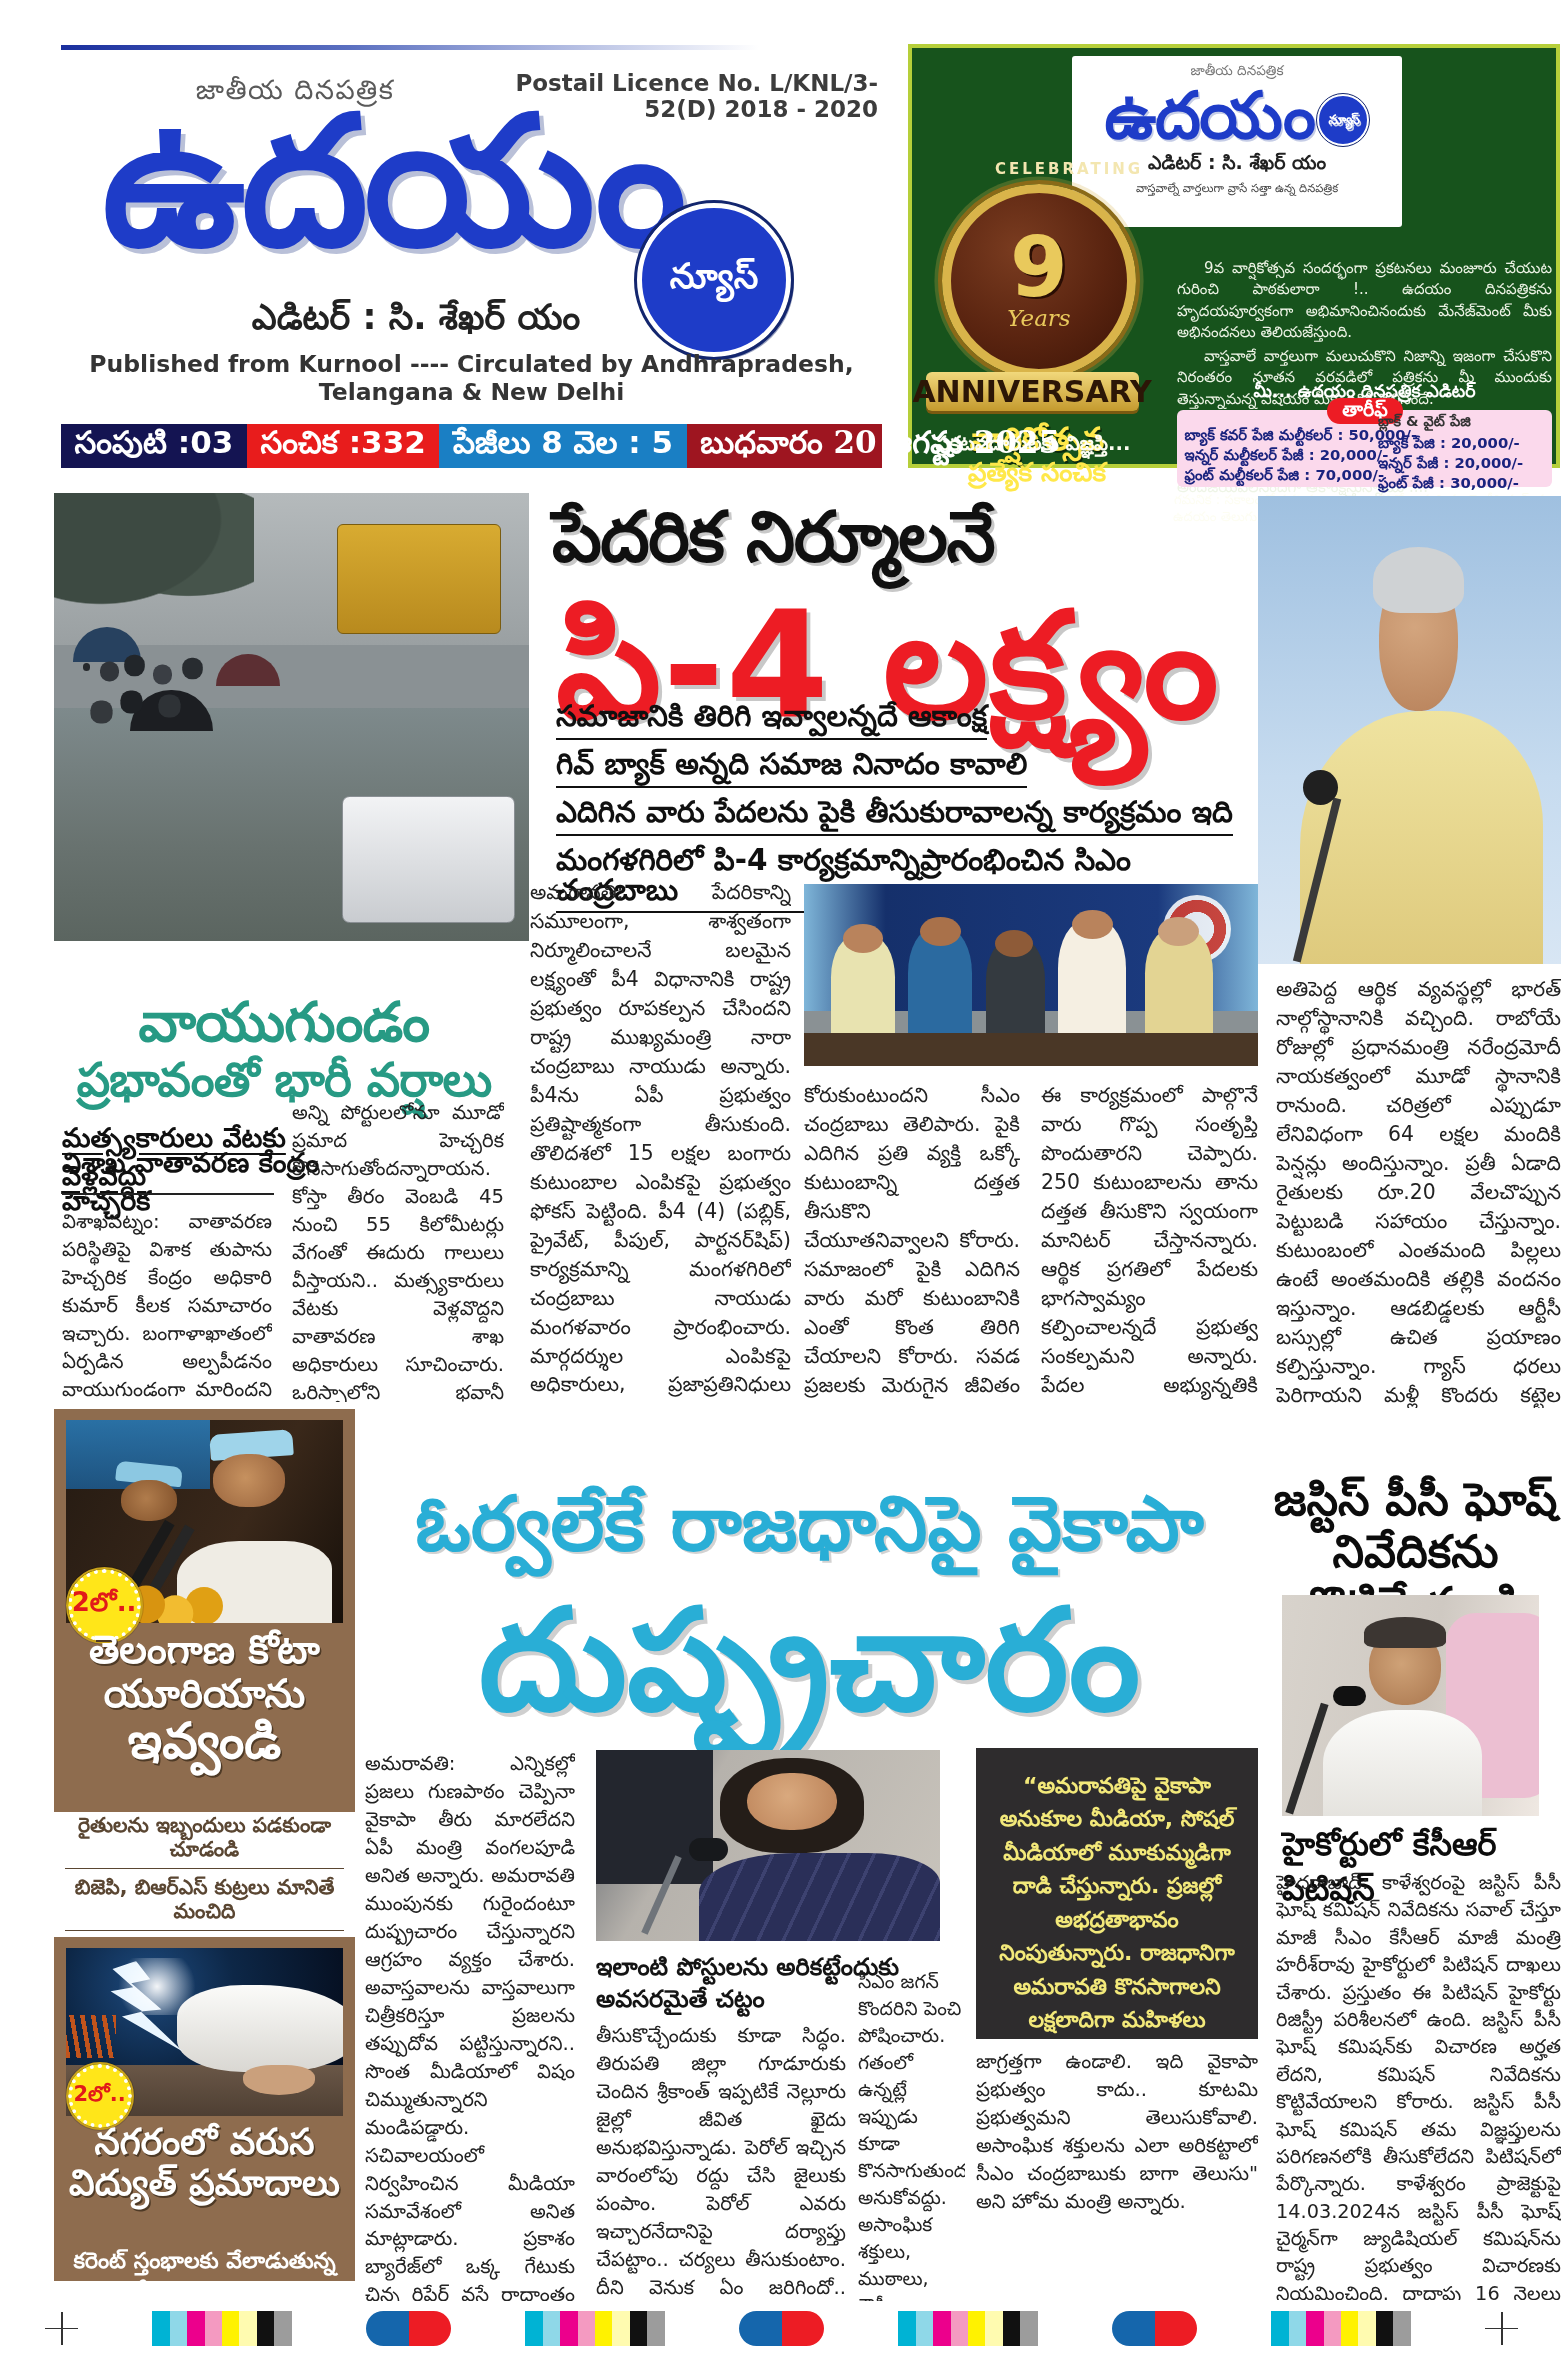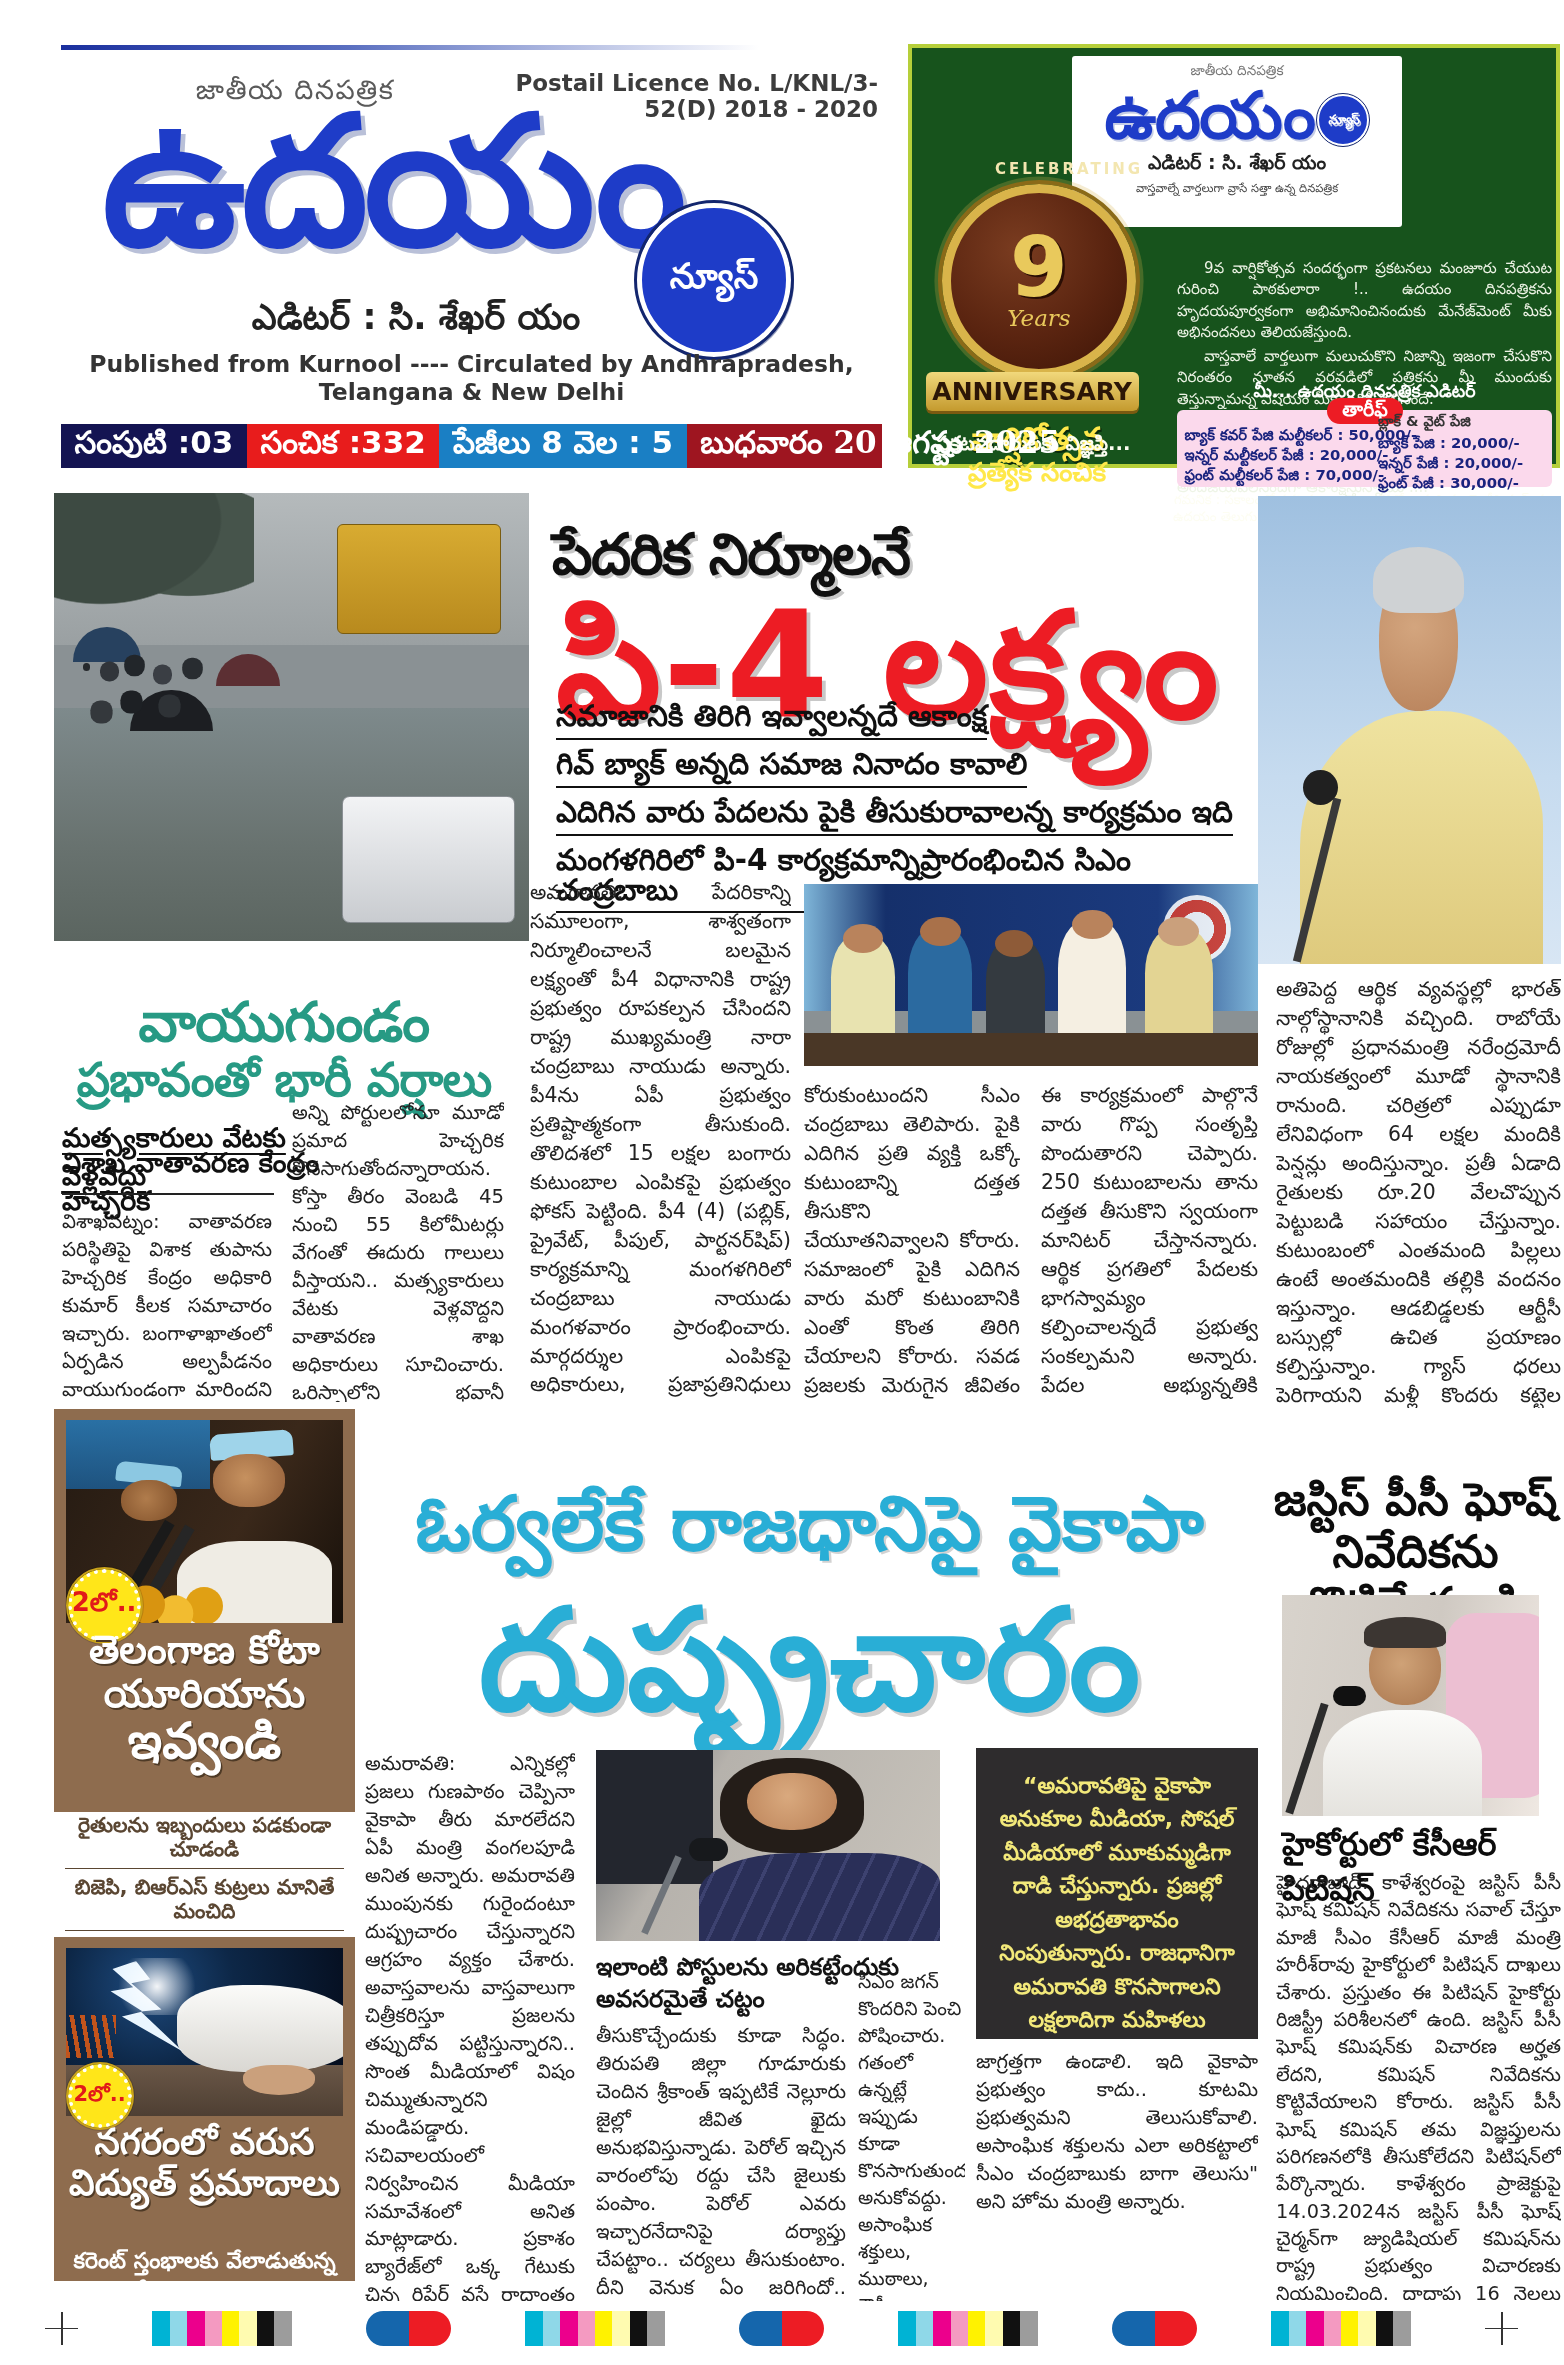--- a/index.html
+++ b/index.html
@@ -36,21 +36,21 @@
   .ann-badge{position:absolute;left:30px;top:136px;width:176px;height:176px;border-radius:50%;
              background:radial-gradient(circle at 38% 32%,#7a3c20 0%,#5a2410 55%,#3c1406 100%);
              border:9px solid #d9b44a;outline:4.5px solid #8a6a18;display:flex;flex-direction:column;
              align-items:center;justify-content:center;box-shadow:0 0 0 7.6px rgba(217,180,74,.25);}
   .ann-celebrating{position:absolute;left:0;top:114px;width:236px;text-align:center;color:#f3e6b0;
                    font-size:15px;letter-spacing:3px;font-weight:bold;}
   .ann-9{font-size:83px;font-weight:900;color:#e9c95c;line-height:.9;text-shadow:2.3px 2.3px 0 #2a0e04;}
   .ann-years{font-size:23px;color:#e9c95c;font-style:italic;font-family:"DejaVu Serif","Liberation Serif",serif;}
   .ann-ribbon{position:absolute;left:13.6px;top:324px;width:213px;height:39px;
               background:linear-gradient(180deg,#f1d87c,#c49a2e);border-radius:6px;display:flex;
-              align-items:center;justify-content:center;font-size:25px;font-weight:900;color:#2c1606;
+              align-items:center;justify-content:center;font-size:30px;font-weight:900;color:#2c1606;
               box-shadow:0 3px 0 #7a5a10;}
   .ad-label1{position:absolute;left:0px;top:372px;width:250px;text-align:center;color:#ffe84a;
              font-size:32px;font-weight:bold;text-shadow:1.5px 1.5px 0 #0b2a0d;}
   .ad-label2{position:absolute;left:0px;top:409px;width:250px;text-align:center;color:#ffe84a;
              font-size:26px;font-weight:bold;}
   .ad-appeal{position:absolute;left:0px;top:378px;width:250px;text-align:center;color:#fdfdf2;
              font-size:19.7px;font-weight:bold;}
   .ad-greet{position:absolute;left:265px;top:183px;width:375px;text-align:center;color:#ffe84a;
             font-size:19.7px;font-weight:bold;}
   .ad-para{color:#eef4e6;font-size:15px;line-height:1.42;text-align:justify;margin:0 0 3px 0;text-indent:27px;}
@@ -139,22 +139,22 @@
   .lt-bg{left:0;top:0;width:100%;height:72%;background:radial-gradient(circle at 30% 30%,#1d4a7e 0%,#0d2747 40%,#050d1d 100%);}
   .lt-floor{left:0;bottom:0;width:100%;height:30%;background:linear-gradient(#6a5747,#4e3f33);}
   .lt-bolt{left:10%;top:8%;width:34%;height:60%;background:#eaf6ff;
            clip-path:polygon(45% 0,60% 18%,40% 22%,72% 48%,50% 50%,95% 90%,30% 55%,52% 50%,18% 30%,42% 26%,20% 8%);
            filter:blur(0.8px);}
   .lt-glow{left:16%;top:6%;width:34%;height:34%;background:radial-gradient(circle,rgba(255,255,255,.95),rgba(255,255,255,0) 70%);}
   .lt-wires{left:0;top:40%;width:18%;height:26%;background:repeating-linear-gradient(80deg,#c2541c 0 4.5px,transparent 4.5px 10.6px);}
   .lt-cloth{right:-6%;top:22%;width:66%;height:52%;background:linear-gradient(#fbfbf9,#d9d7d2);border-radius:40% 60% 50% 40%;}
   .lt-hand{right:10%;bottom:12%;width:26%;height:18%;background:#caa07c;border-radius:40% 40% 50% 50%;}
   
-  .lead-kicker{font-size:57px;font-weight:900;color:#101010;line-height:1.05;letter-spacing:-1.5px;
-               text-shadow:3px 3px 0 #c8c8c8;margin-top:24px;}
+  .lead-kicker{font-size:70px;font-weight:900;color:#101010;line-height:1.05;letter-spacing:-1.5px;
+               text-shadow:3px 3px 0 #c8c8c8;}
   .lead-head{font-size:148px;font-weight:900;color:#ed1c24;line-height:1;letter-spacing:1.5px;
              text-shadow:3.8px 3.8px 0 #c8c8c8;}
   .lead-bullet{font-size:29.5px;font-weight:bold;color:#101010;line-height:1.0;padding-bottom:6px;
                border-bottom:2.3px solid #101010;display:inline-block;margin-bottom:10.6px;}
   .weather-h{font-size:55px;font-weight:900;color:#279a84;line-height:1.12;letter-spacing:-0.8px;}
   .weather-sub{font-size:27px;font-weight:bold;color:#101010;}
   .u{text-decoration:underline;text-underline-offset:6px;margin-top:23px;}
   .hr-thin{border-top:2.3px solid #222;}
   .cap-kicker{font-size:76px;font-weight:900;color:#29aed6;line-height:1.05;text-shadow:2.3px 2.3px 0 #d2d2d2;}
   .cap-head{font-size:141px;font-weight:900;color:#29aed6;line-height:1;text-shadow:3.8px 3.8px 0 #cfcfcf;}

